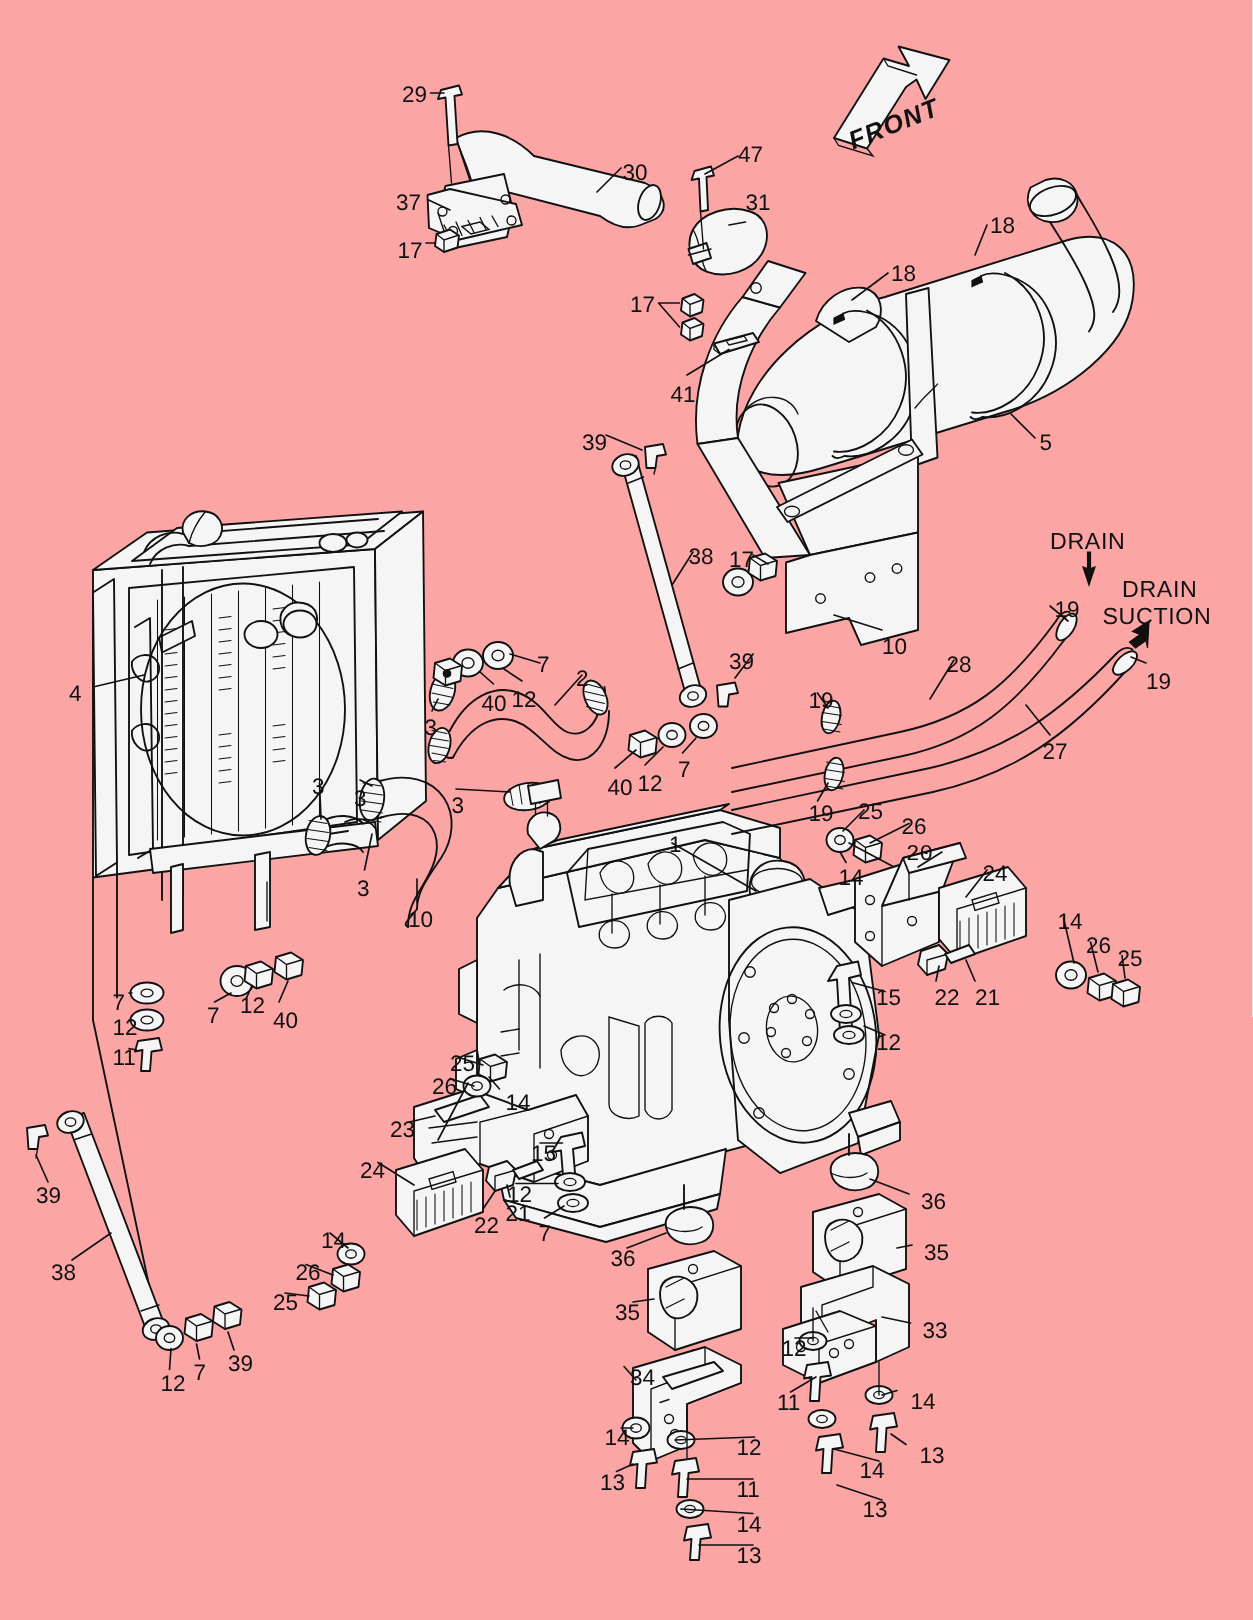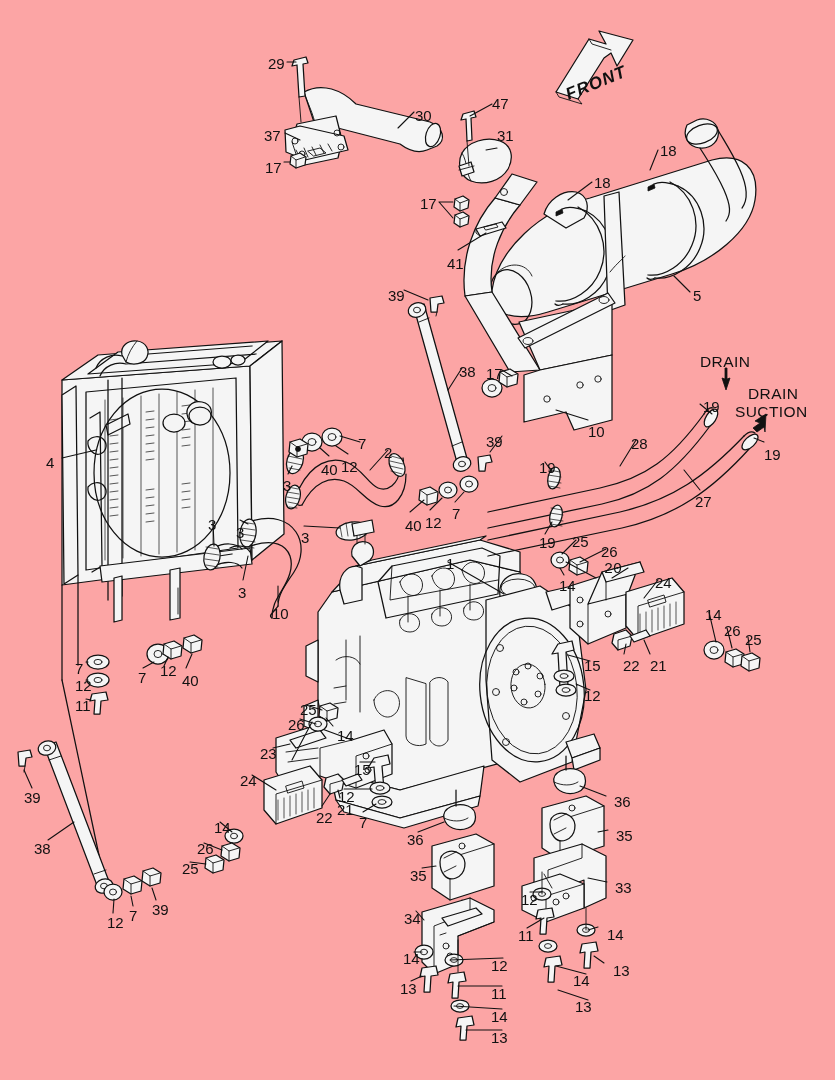--- a/index.html
+++ b/index.html
@@ -700,21 +700,21 @@
       <div class="lbl" style="left: 354px; top: 762px;">15</div>
       <div class="lbl" style="left: 338px; top: 789px;">12</div>
       <div class="lbl" style="left: 316px; top: 810px;">22</div>
       <div class="lbl" style="left: 337px; top: 802px;">21</div>
       <div class="lbl" style="left: 359px; top: 815px;">7</div>
       <div class="lbl" style="left: 407px; top: 832px;">36</div>
       <div class="lbl" style="left: 614px; top: 794px;">36</div>
       <div class="lbl" style="left: 410px; top: 868px;">35</div>
       <div class="lbl" style="left: 616px; top: 828px;">35</div>
       <div class="lbl" style="left: 615px; top: 880px;">33</div>
-      <div class="lbl" style="left: 404px; top: 911px;">34</div>
+      <div class="lbl" style="left: 420px; top: 911px;">34</div>
       <div class="lbl" style="left: 521px; top: 892px;">12</div>
       <div class="lbl" style="left: 607px; top: 927px;">14</div>
       <div class="lbl" style="left: 518px; top: 928px;">11</div>
       <div class="lbl" style="left: 613px; top: 963px;">13</div>
       <div class="lbl" style="left: 403px; top: 951px;">14</div>
       <div class="lbl" style="left: 491px; top: 958px;">12</div>
       <div class="lbl" style="left: 400px; top: 981px;">13</div>
       <div class="lbl" style="left: 491px; top: 986px;">11</div>
       <div class="lbl" style="left: 573px; top: 973px;">14</div>
       <div class="lbl" style="left: 575px; top: 999px;">13</div>

